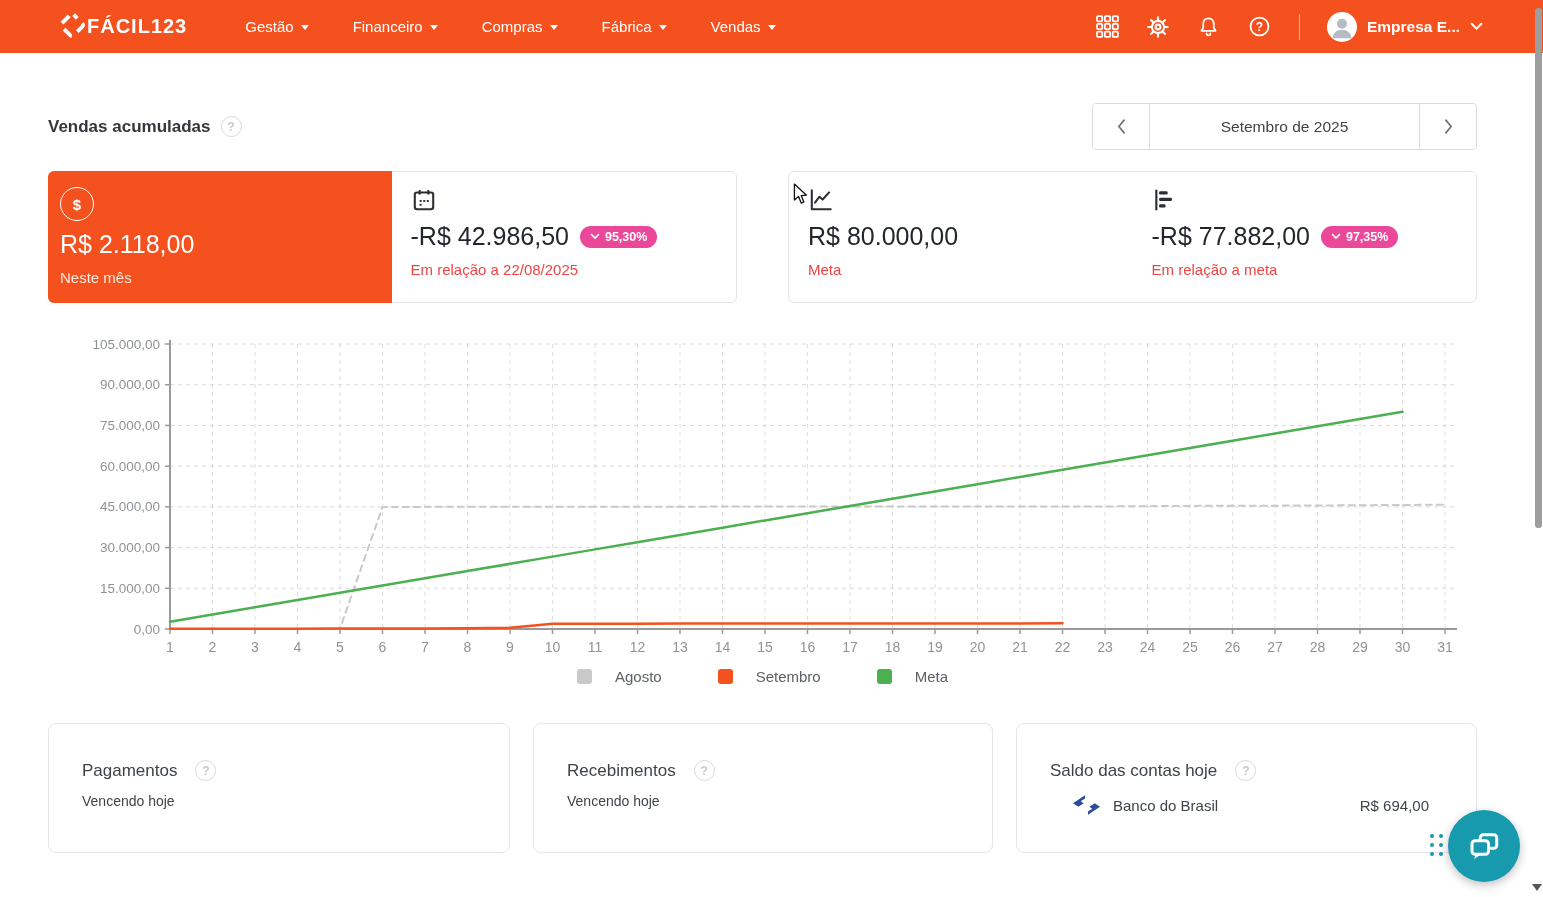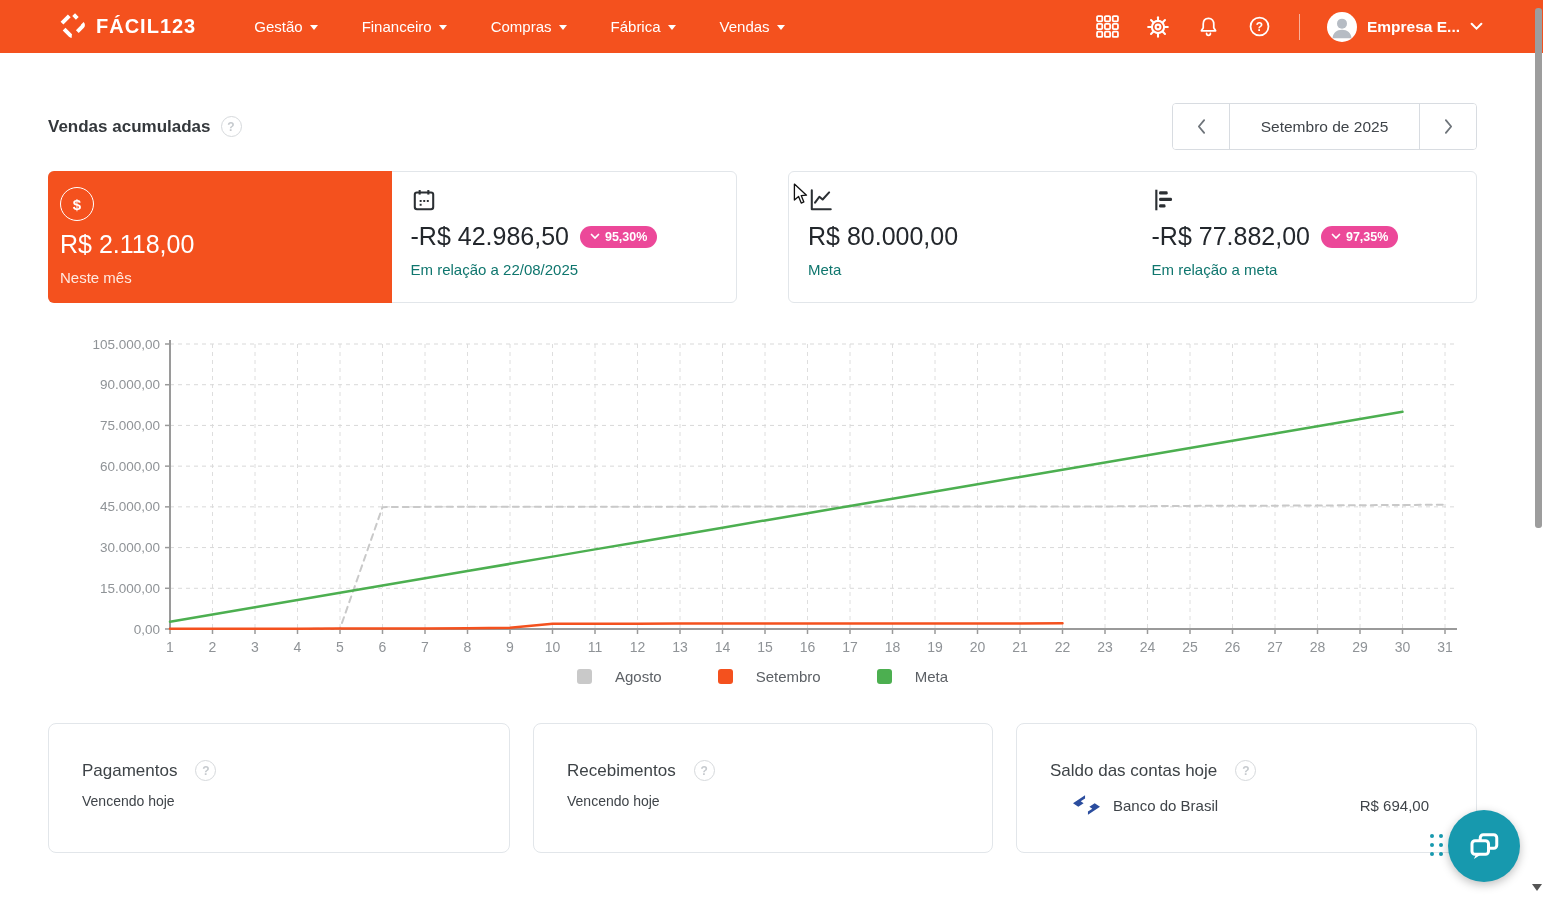--- a/index.html
+++ b/index.html
@@ -1,21 +1,21 @@
 <!DOCTYPE html>
 <html><head>
 <meta charset="utf-8">
 <style>
   * { margin:0; padding:0; box-sizing:border-box; }
   html,body { width:1543px; height:897px; overflow:hidden; background:#fff;
     font-family:"Liberation Sans", sans-serif; color:#3e4347; }
 
   
   .topbar { height:53px; background:#f4511e; display:flex; align-items:center; padding:0 20px 0 57px; }
-  .brand { display:flex; align-items:center; gap:9px; cursor:pointer; }
+  .brand { display:flex; align-items:center; cursor:pointer; }
   .brand-text { color:#fff; font-size:20px; font-weight:bold; letter-spacing:1px; }
   .mainnav { display:flex; align-items:center; margin-left:58px; gap:44px; }
   .nav-item { color:#fff; font-size:15px; display:flex; align-items:center; gap:7px; cursor:pointer; white-space:nowrap; }
   .nav-caret { width:0; height:0; border-left:4px solid transparent; border-right:4px solid transparent; border-top:5px solid #fff; margin-top:2px; }
   .topbar-right { margin-left:auto; display:flex; align-items:center; gap:27px; padding-right:40px; }
   .tb-icon { cursor:pointer; display:flex; align-items:center; }
   .tb-divider { width:1px; height:26px; background:rgba(255,255,255,.55); }
   .account { display:flex; align-items:center; gap:10px; cursor:pointer; }
   .avatar { width:30px; height:30px; border-radius:50%; background:#fff; overflow:hidden; display:flex; align-items:center; justify-content:center; }
   .account-name { color:#fff; font-size:15.5px; font-weight:600; }
@@ -25,36 +25,36 @@
   h1.page-title { margin-top:26px; font-size:31px; font-weight:400; color:#3c4045; }
 
   .section-head { margin-top:50px; height:47px; display:flex; align-items:center; justify-content:space-between; }
   .sec-title-wrap { display:flex; align-items:center; gap:10px; }
   .sec-title { font-size:17px; font-weight:700; color:#34383c; }
   .help-circle { width:21px; height:21px; border:1px solid #d6d9dc; border-radius:50%; color:#c6cace;
     font-size:12px; font-weight:bold; display:flex; align-items:center; justify-content:center; cursor:pointer; background:#fff; }
 
   .month-nav { display:flex; height:47px; border:1px solid #d8dce1; border-radius:4px; overflow:hidden; background:#fff; }
   .month-btn { width:56px; display:flex; align-items:center; justify-content:center; cursor:pointer; background:#fff; border:none; }
-  .month-label { width:191px; display:flex; align-items:center; justify-content:center; font-size:15.5px; color:#3f4449;
+  .month-label { width:271px; display:flex; align-items:center; justify-content:center; font-size:15.5px; color:#3f4449;
     border-left:1px solid #d8dce1; border-right:1px solid #d8dce1; }
 
   
   .cards-row { margin-top:21px; display:flex; gap:51px; }
   .kpi-card { width:689px; height:132px; border:1px solid #e2e6ea; border-radius:6px; display:flex; background:#fff; }
   .kpi-half { width:50%; padding:15px 0 0 17px; }
   .kpi-half.second { padding-left:19px; }
   .kpi-half.orange { background:#f4511e; border-radius:6px 0 0 6px; margin:-1px 0 -1px -1px; padding:16px 0 0 12px; color:#fff; }
   .dollar-circle { width:34px; height:34px; border:1.6px solid #fff; border-radius:50%; display:flex; align-items:center; justify-content:center;
     color:#fff; font-size:15px; font-weight:bold; }
   .kpi-icon { height:26px; display:flex; align-items:flex-end; }
   .kpi-value-row { margin-top:9px; display:flex; align-items:center; gap:11px; }
   .kpi-value { font-size:25px; font-weight:400; color:#23272c; white-space:nowrap; }
   .kpi-half.orange .kpi-value { color:#fff; }
-  .kpi-label { margin-top:10px; font-size:15px; color:#0f766e; }
+  .kpi-label { margin-top:10px; font-size:15px; color:#ef4444; }
   .kpi-half.orange .kpi-label { color:#ffe9e0; }
   .badge { display:inline-flex; align-items:center; gap:5px; background:#ec4899; color:#fff; border-radius:14px;
     padding:4px 10px; font-size:12.5px; font-weight:bold; }
 
   
   .chart-wrap { margin-top:33px; margin-left:0; }
   .legend { display:flex; justify-content:center; gap:56px; margin-top:6px; }
   .legend-item { display:flex; align-items:center; gap:23px; font-size:15px; color:#5d6166; cursor:pointer; }
   .legend-sq { width:15px; height:15px; border-radius:3px; background:#ccc; }
 

